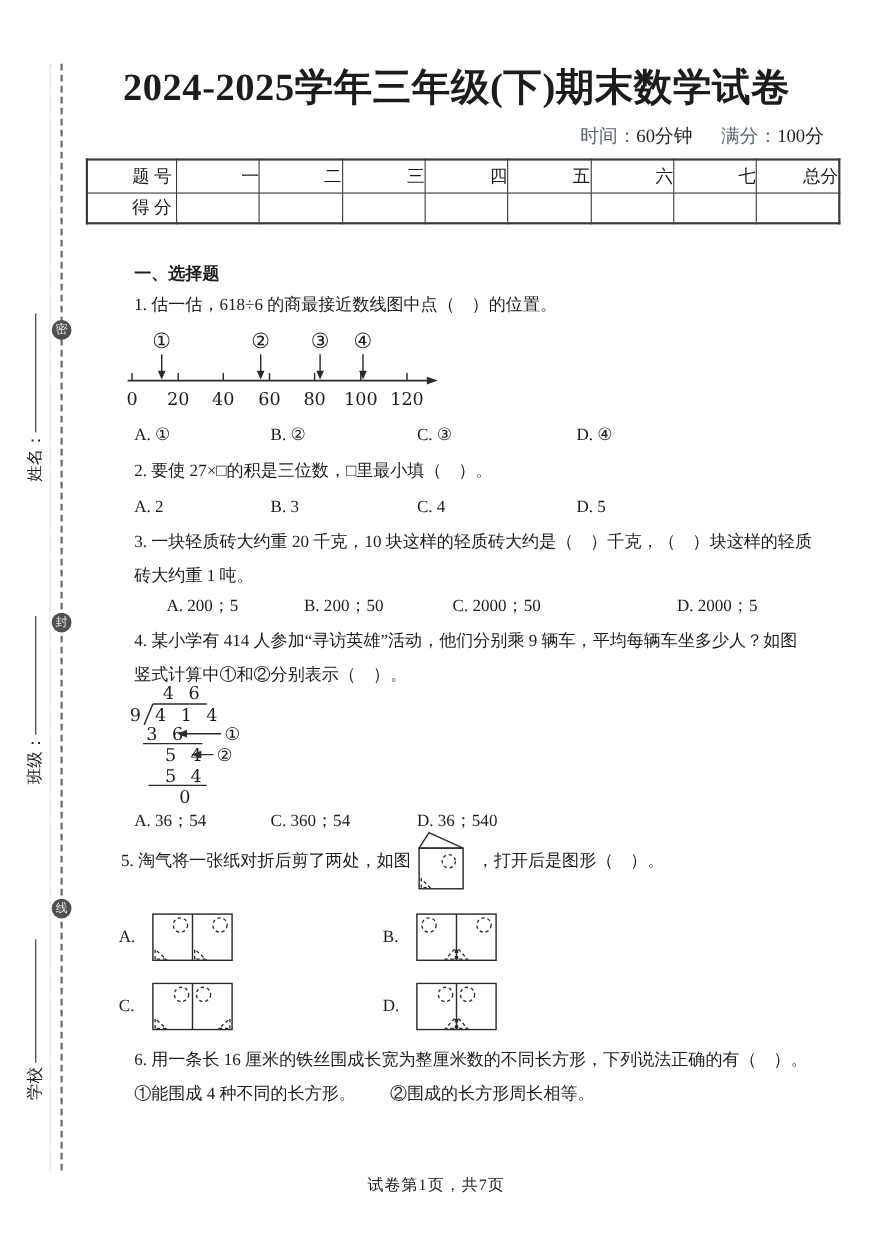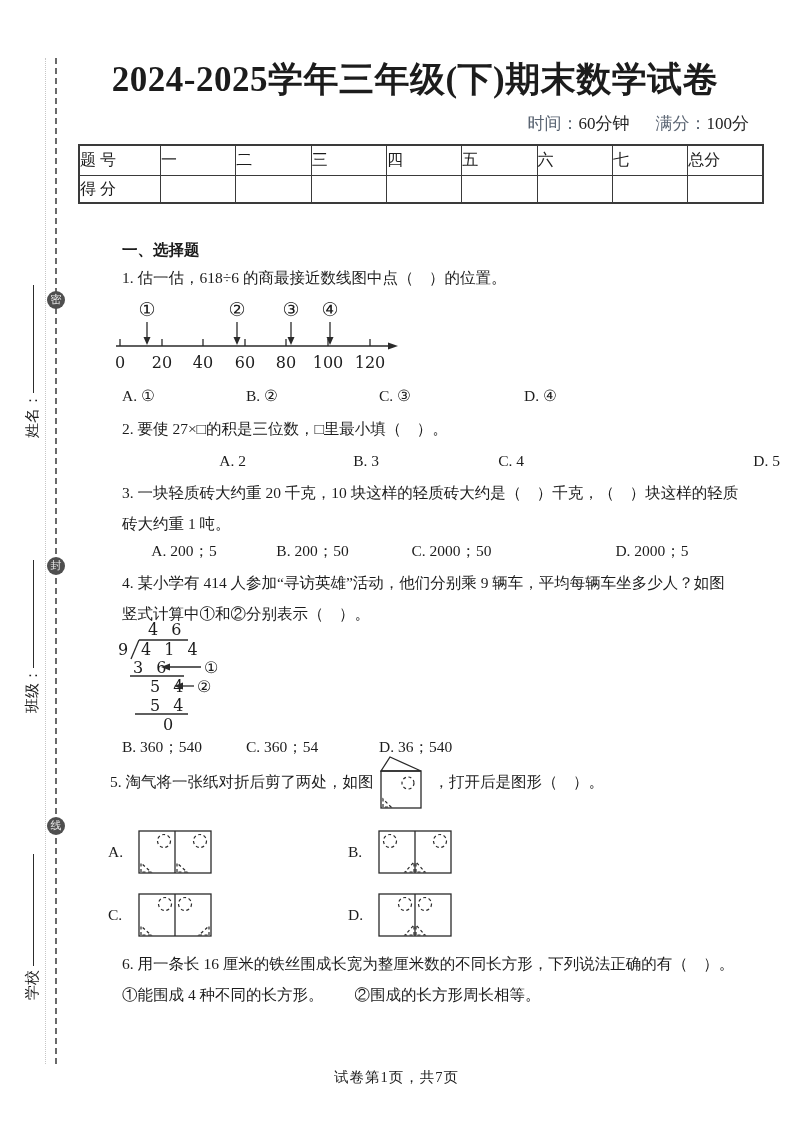--- a/index.html
+++ b/index.html
@@ -10,21 +10,21 @@
   .title{position:absolute;top:56px;left:70px;width:690px;text-align:center;
          font-size:35px;font-weight:bold;letter-spacing:0.5px;white-space:nowrap;}
   .meta{position:absolute;top:112px;right:28px;font-size:17px;}
   .meta .lbl{color:#5a6472;}
   .meta .val{color:#222;margin-right:26px;}
   .meta .val:last-child{margin-right:16px;}
 
   
   table.score{position:absolute;left:78px;top:144px;width:686px;border-collapse:collapse;
               border:2px solid #3a3a3a;table-layout:fixed;}
-  table.score td{border:1px solid #3a3a3a;text-align:left;font-size:16px;padding:0;}
+  table.score td{border:1px solid #3a3a3a;text-align:right;font-size:16px;padding:0;}
   table.score tr:first-child td{height:29px;}
   table.score tr:last-child td{height:26px;}
   table.score td.first{width:80px;letter-spacing:4px;}
 
   
   .seal-line{position:absolute;left:55px;top:58px;height:1006px;width:0;
              border-left:2px dashed #6a6a6a;}
   .seal-line.faint{left:45px;border-left:1px dotted #c6c6c6;}
   .seal-char{position:absolute;left:47px;width:18px;height:18px;border-radius:50%;
              background:#4f4f4f;color:#e8e8e8;font-size:11px;line-height:18px;
@@ -154,21 +154,21 @@
   <div class="abs" style="top:380px;">
     <div class="opts">
       <span>A. ①</span>
       <span>B. ②</span>
       <span>C. ③</span>
       <span>D. ④</span>
     </div>
   </div>
 
   <div class="abs" style="top:413px;">2. 要使 27×□的积是三位数，□里最小填（　）。</div>
-  <div class="abs" style="top:445px;text-align:right;">
+  <div class="abs" style="top:445px;">
     <div class="opts">
       <span>A. 2</span>
       <span>B. 3</span>
       <span>C. 4</span>
       <span>D. 5</span>
     </div>
   </div>
 
   <div class="abs" style="top:477px;">
     <div>3. 一块轻质砖大约重 20 千克，10 块这样的轻质砖大约是（　）千克，（　）块这样的轻质</div>
@@ -209,21 +209,21 @@
       </g>
       <g>
         <line class="ink" x1="73" y1="68" x2="86" y2="68"></line>
         <polygon class="fillink" points="66,68 75,64.5 75,71.5"></polygon>
       </g>
     </svg>
   </div>
 
   <div class="abs" style="top:731px;">
     <div class="opts">
-      <span>B. 360；540</span>
+      <span>A. 36；54</span>
       <span>C. 360；54</span>
       <span>D. 36；540</span>
     </div>
   </div>
 
   <div class="q5row">
     <span>5. 淘气将一张纸对折后剪了两处，如图</span>
     <svg width="50" height="56" viewBox="0 0 50 56">
       <polygon class="ink" points="2,17 11,3 42,17" fill="#fff"></polygon>
       <rect class="ink" x="2" y="17" width="40" height="37" fill="#fff"></rect>

